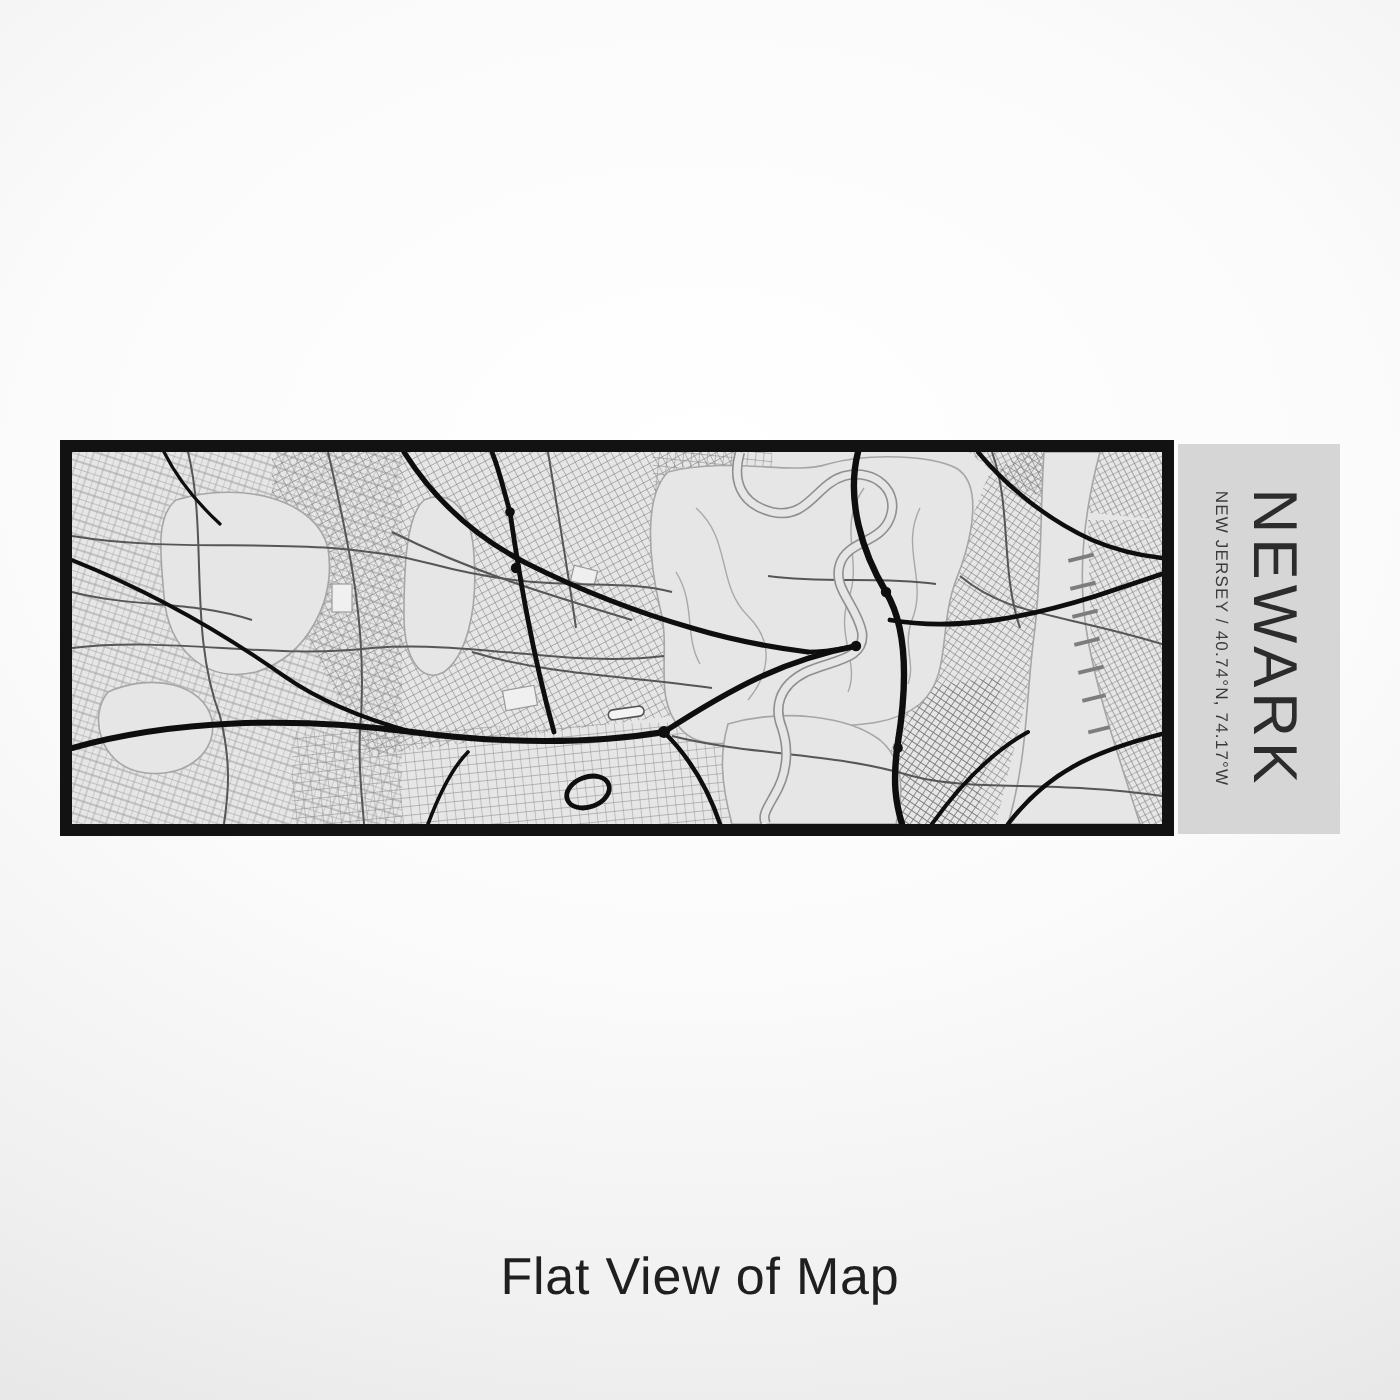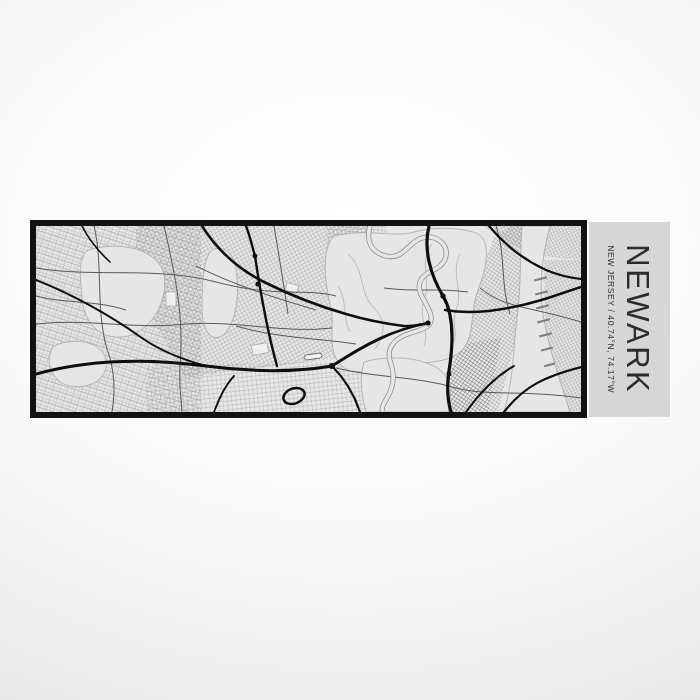--- a/index.html
+++ b/index.html
@@ -163,14 +163,15 @@
     </svg>
   </div>
 
   <div class="label-panel">
     <div class="label-rotated">
       <div class="map-title">NEWARK</div>
       <div class="map-subtitle">NEW JERSEY / 40.74°N, 74.17°W</div>
     </div>
   </div>
 
+  <div class="view-caption">Flat View of Map</div>
 
 </div>
 
 </body></html>

